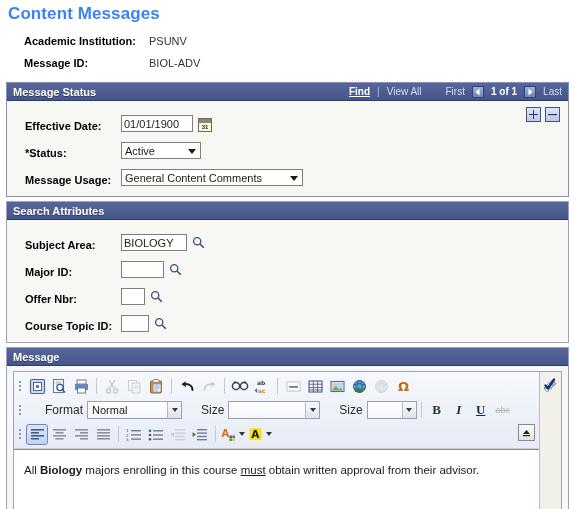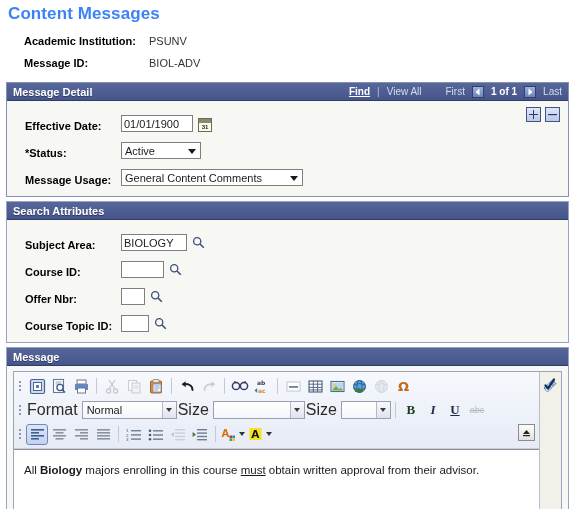--- a/index.html
+++ b/index.html
@@ -176,21 +176,21 @@
   .tbtn.active {
     border: 1px solid #6f86c3;
     background: linear-gradient(to bottom,#dde6f7,#c4d2ee);
     border-radius: 3px;
   }
   .tbtn.disabled { opacity: .38; cursor: default; }
   .tsep {
     width: 1px; height: 16px; background: #c2c8d8;
     margin: 0 4px; flex: 0 0 1px;
   }
-  .tlabel { font-size: 16px; color: #2a2a2a; margin: 0 4px 0 1px; white-space: nowrap; }
+  .tlabel { font-size: 12px; color: #2a2a2a; margin: 0 4px 0 19px; white-space: nowrap; }
   .tselect {
     border: 1px solid #9aa0b0;
     background: linear-gradient(to bottom,#ffffff,#f3f5fa);
     height: 18px;
     display: inline-flex; align-items: center;
     font-size: 11px; color: #222;
     padding: 0 0 0 4px;
     cursor: pointer;
     position: relative;
   }
@@ -247,21 +247,21 @@
     <span class="keyvalue">PSUNV</span>
   </div>
   <div class="keyrow">
     <span class="keylabel">Message ID:</span>
     <span class="keyvalue">BIOL-ADV</span>
   </div>
 </div>
 
 <div class="groupbox outer">
   <div class="grouphdr">
-    <span class="grouphdr-title">Message Detail</span>
+    <span class="grouphdr-title">Message Status</span>
     <span class="grouphdr-nav">
       <span class="navlink">Find</span>
       <span class="navsep">|</span>
       <span class="navtext">View All</span>
       <span style="width:10px"></span>
       <span class="navtext">First</span>
       <span class="navbtn">
         <svg width="7" height="8" viewBox="0 0 7 8">
             <path d="M5.5 0.5 L1.5 4 L5.5 7.5 Z" fill="#ffffff"></path>
           </svg>
@@ -330,21 +330,21 @@
       <input class="txt" style="width: 66px;" type="text" value="BIOLOGY">
       <span class="mag">
         <svg width="13" height="13" viewBox="0 0 13 13">
             <circle cx="5.2" cy="5.2" r="3.6" fill="none" stroke="#3b4d7a" stroke-width="1.3"></circle>
             <line x1="8" y1="8" x2="11.8" y2="11.8" stroke="#3b4d7a" stroke-width="1.6"></line>
           </svg>
       </span>
     </div>
 
     <div class="frow">
-      <span class="flabel">Course ID:</span>
+      <span class="flabel">Major ID:</span>
       <input class="txt" style="width: 43px;" type="text" value="">
       <span class="mag">
         <svg width="13" height="13" viewBox="0 0 13 13">
             <circle cx="5.2" cy="5.2" r="3.6" fill="none" stroke="#3b4d7a" stroke-width="1.3"></circle>
             <line x1="8" y1="8" x2="11.8" y2="11.8" stroke="#3b4d7a" stroke-width="1.6"></line>
           </svg>
       </span>
     </div>
 
     <div class="frow">

